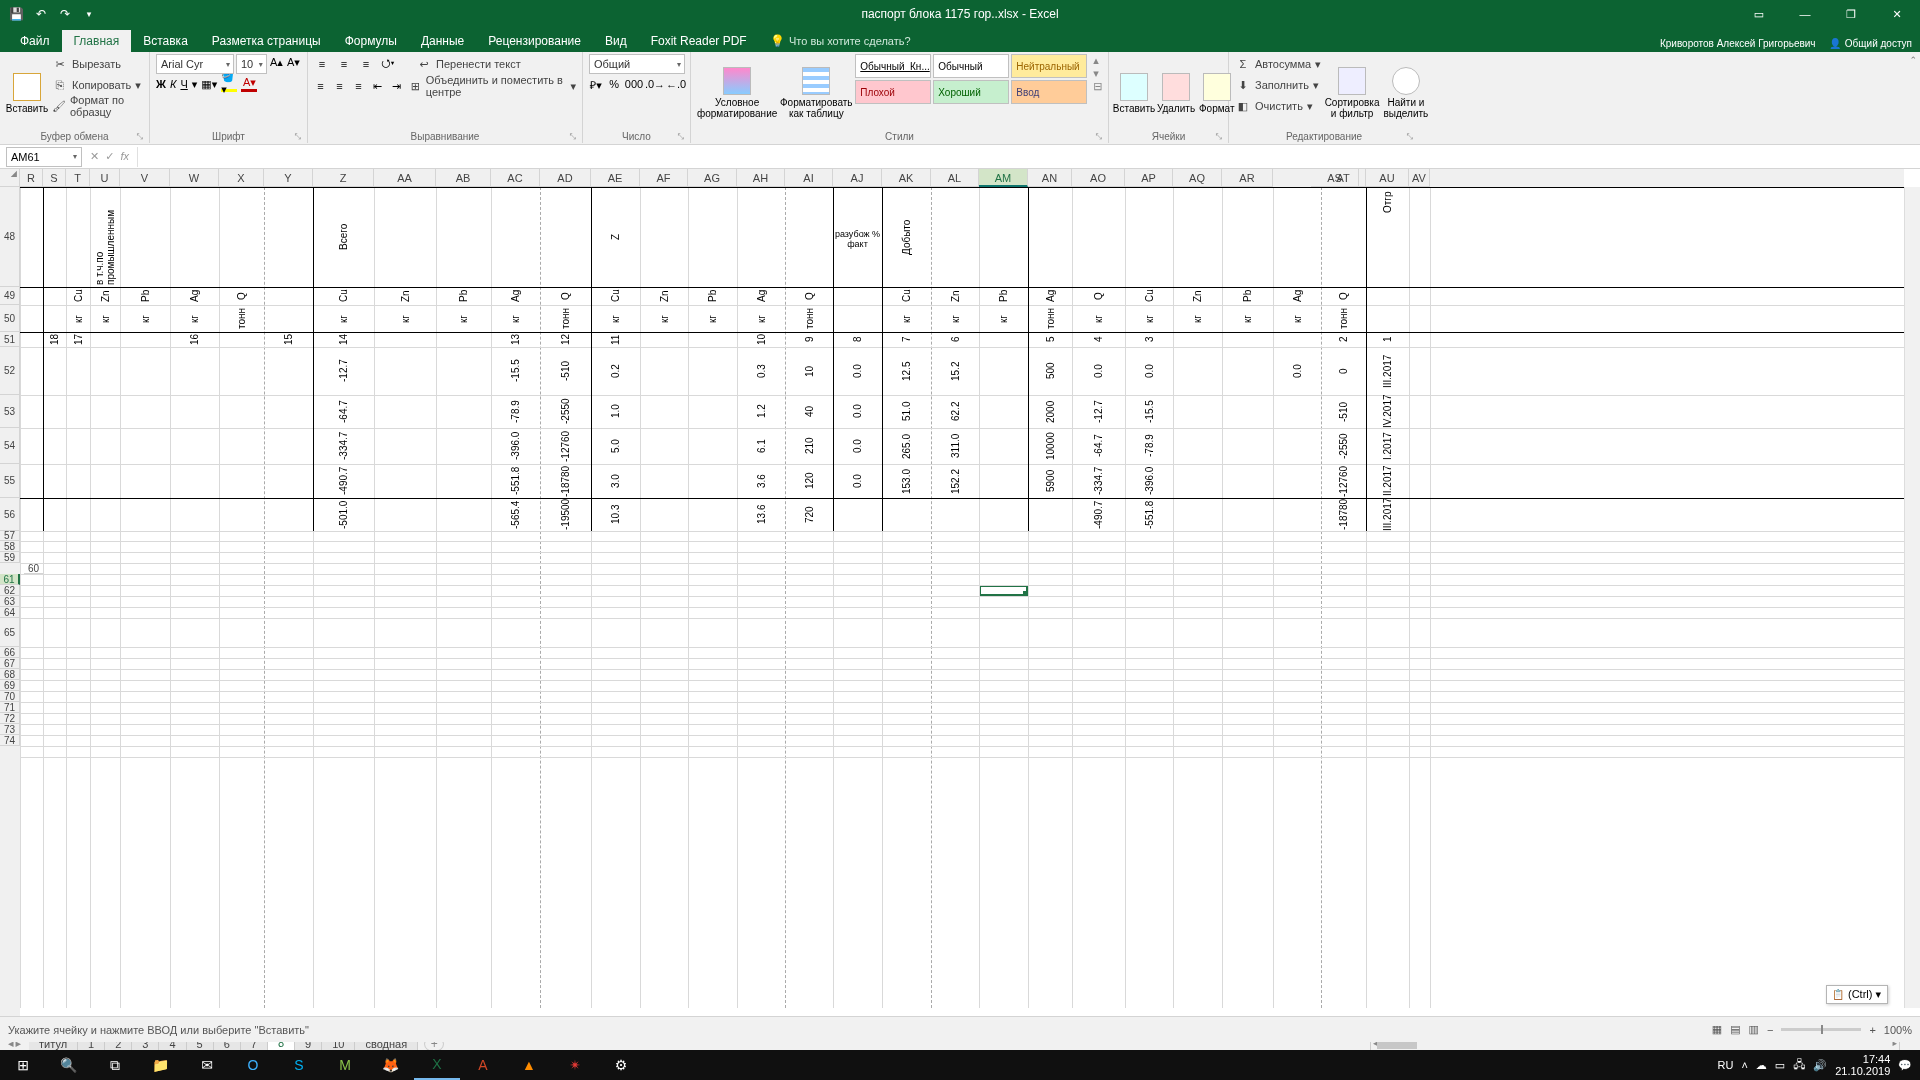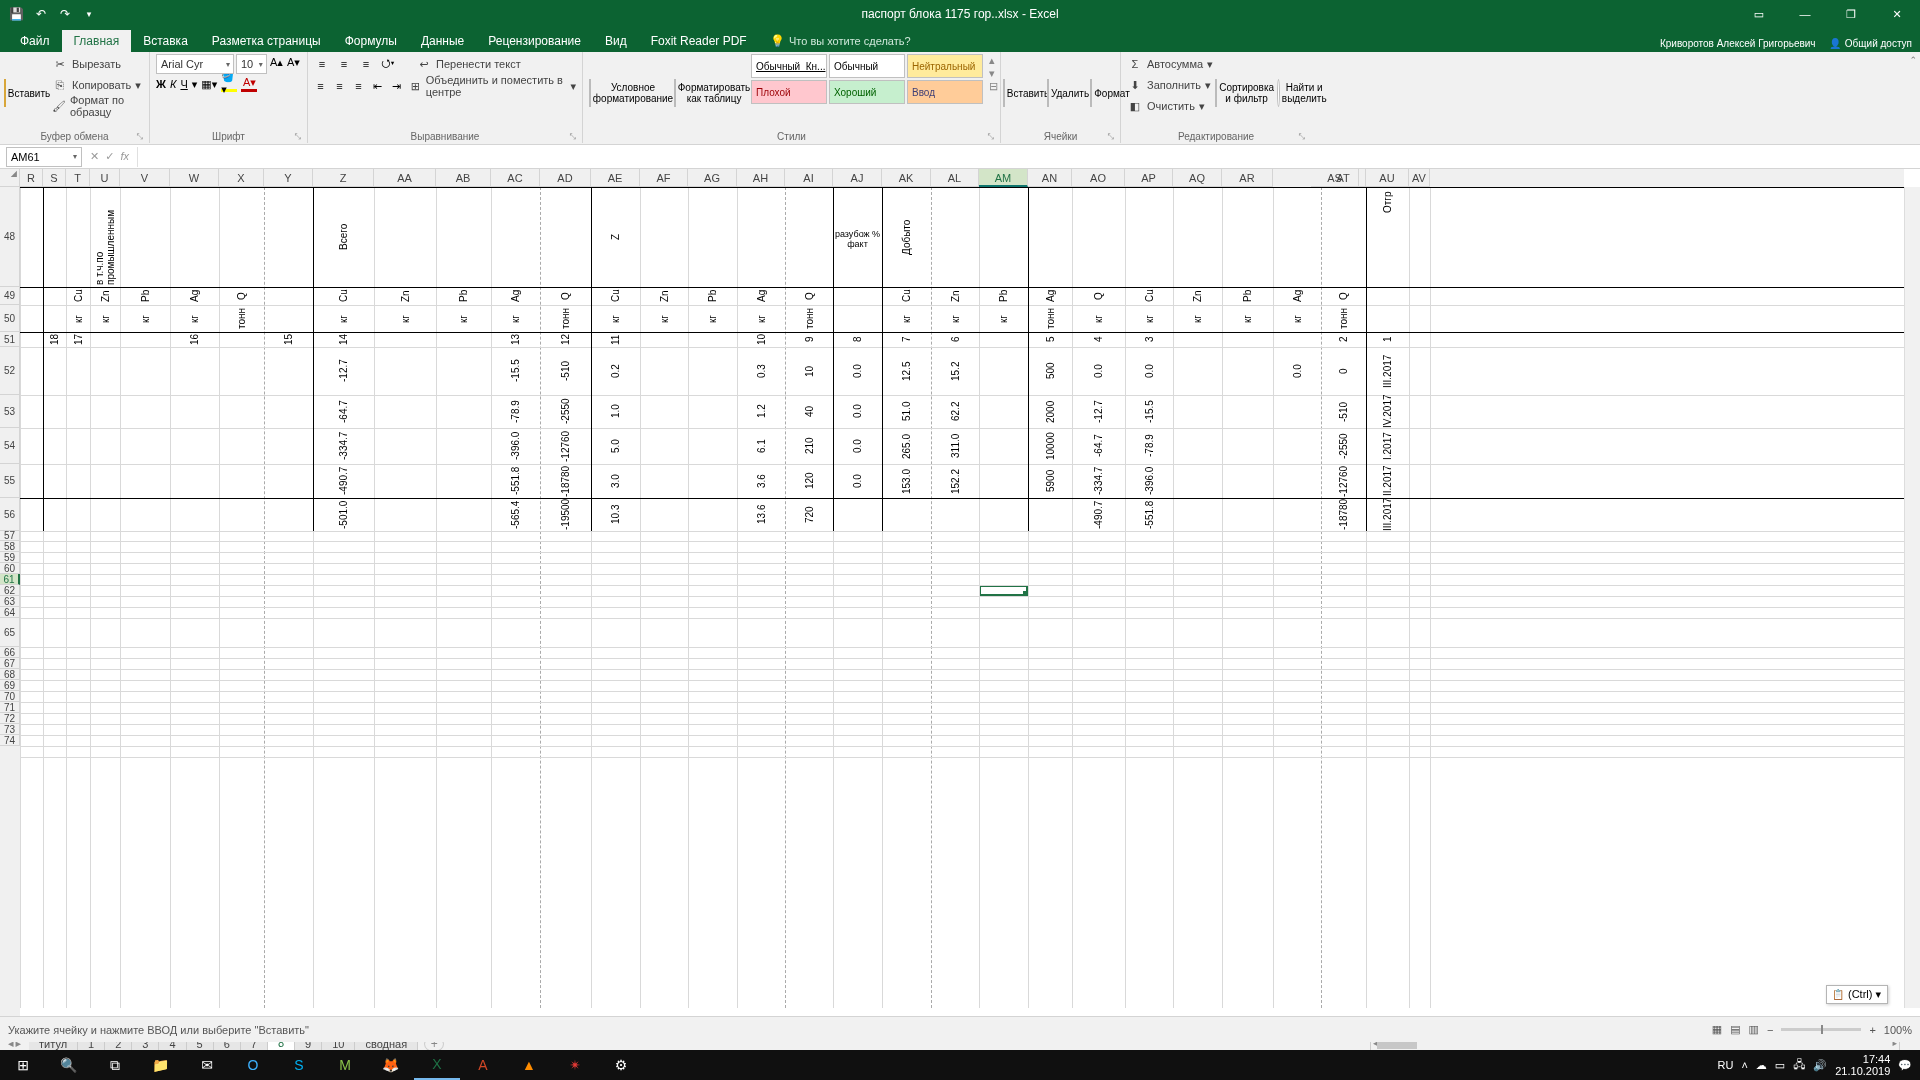--- a/index.html
+++ b/index.html
@@ -14,21 +14,21 @@
 .ribbonbar .tab{padding:4px 12px;color:#fff;font-size:12px}
 .ribbonbar .tab.file{background:#0c6332;color:#fff}
 .ribbonbar .tab.active{background:#f1f1f1;color:#217346}
 .ribbonbar .rightinfo{position:absolute;right:8px;bottom:3px;color:#fff;display:flex;gap:14px;align-items:center}
 .ribbonbar .rightinfo span{font-size:10px}
 .ribbon{height:93px;background:#f1f1f1;border-bottom:1px solid #d4d4d4;display:flex;position:relative}
 .group{border-right:1px solid #d4d4d4;padding:2px 6px 0 6px;display:flex;flex-direction:column;justify-content:space-between;height:91px}
 .group .gbody{display:flex;gap:4px;flex:1}
 .group .glabel{text-align:center;font-size:10px;color:#666;padding:1px 0;position:relative}
 .group .glabel::after{content:"⤡";position:absolute;right:0;bottom:1px;font-size:8px;color:#888}
-.bigbtn{display:flex;align-items:center;justify-content:center;width:42px;padding-top:2px;gap:2px}
+.bigbtn{display:flex;flex-direction:column;align-items:center;justify-content:center;width:42px;padding-top:2px;gap:2px}
 .bigbtn .bicon{width:28px;height:28px;background:#ddd;border:1px solid #bbb}
 .bigbtn .blbl{font-size:10px;line-height:1.1;text-align:center}
 .smallrow{display:flex;align-items:center;gap:4px;height:20px;font-size:11px;color:#444}
 .smallico{width:16px;height:16px;display:inline-flex;align-items:center;justify-content:center;font-size:11px}
 .combo{background:#fff;border:1px solid #c0c0c0;height:20px;display:flex;align-items:center;padding:0 4px;font-size:11px;color:#333;position:relative}
 .combo::after{content:"▾";position:absolute;right:3px;font-size:8px;color:#666}
 .styles-gal{display:flex;gap:2px}
 .stylebox{width:76px;height:24px;border:1px solid #c0c0c0;font-size:10px;display:flex;align-items:center;padding:0 4px;background:#fff}
 .fmlbar{height:24px;border-bottom:1px solid #d4d4d4;display:flex;align-items:center;background:#fff}
 .namebox{width:76px;border:1px solid #c0c0c0;height:20px;margin-left:6px;display:flex;align-items:center;padding:0 4px;font-size:11px}
@@ -165,20 +165,33 @@
         <span class="smallico">≡</span>
         <span class="smallico">≡</span>
         <span class="smallico">⇤</span>
         <span class="smallico">⇥</span>
         <span class="smallrow"><span class="smallico">⊞</span><span>Объединить и поместить в центре</span> ▾</span>
       </div>
     </div>
     <div class="glabel">Выравнивание</div>
   </div>
 
+  <div class="group" style="width:108px">
+    <div class="gbody" style="flex-direction:column;gap:2px">
+      <div class="combo" style="width:96px">Общий</div>
+      <div style="display:flex;gap:5px">
+        <span class="smallico">₽▾</span>
+        <span class="smallico">%</span>
+        <span class="smallico">000</span>
+        <span class="smallico">.0→</span>
+        <span class="smallico">←.0</span>
+      </div>
+    </div>
+    <div class="glabel">Число</div>
+  </div>
 
   <div class="group" style="width:418px">
     <div class="gbody">
       <div class="bigbtn" style="width:84px">
         <div class="bicon" style="background:linear-gradient(#f8c,#8cf)"></div>
         <div class="blbl">Условное форматирование</div>
       </div>
       <div class="bigbtn" style="width:70px">
         <div class="bicon" style="background:repeating-linear-gradient(#9cf 0 4px,#fff 4px 8px)"></div>
         <div class="blbl">Форматировать как таблицу</div>
@@ -293,21 +306,21 @@
       <div class="rh" style="top: 118px; height: 27px;">50</div>
       <div class="rh" style="top: 145px; height: 15px;">51</div>
       <div class="rh" style="top: 160px; height: 48px;">52</div>
       <div class="rh" style="top: 208px; height: 33px;">53</div>
       <div class="rh" style="top: 241px; height: 36px;">54</div>
       <div class="rh" style="top: 277px; height: 34px;">55</div>
       <div class="rh" style="top: 311px; height: 33px;">56</div>
       <div class="rh" style="top: 344px; height: 10px;">57</div>
       <div class="rh" style="top: 354px; height: 11px;">58</div>
       <div class="rh" style="top: 365px; height: 11px;">59</div>
-      <div class="rh" style="top: 376px; height: 11px;">60</div>
+      <div class="rh" style="top: 376px; height: 11px; margin-left: 24px;">60</div>
       <div class="rh sel" style="top: 387px; height: 11px;">61</div>
       <div class="rh" style="top: 398px; height: 11px;">62</div>
       <div class="rh" style="top: 409px; height: 11px;">63</div>
       <div class="rh" style="top: 420px; height: 11px;">64</div>
       <div class="rh" style="top: 431px; height: 29px;">65</div>
       <div class="rh" style="top: 460px; height: 11px;">66</div>
       <div class="rh" style="top: 471px; height: 11px;">67</div>
       <div class="rh" style="top: 482px; height: 11px;">68</div>
       <div class="rh" style="top: 493px; height: 11px;">69</div>
       <div class="rh" style="top: 504px; height: 11px;">70</div>

